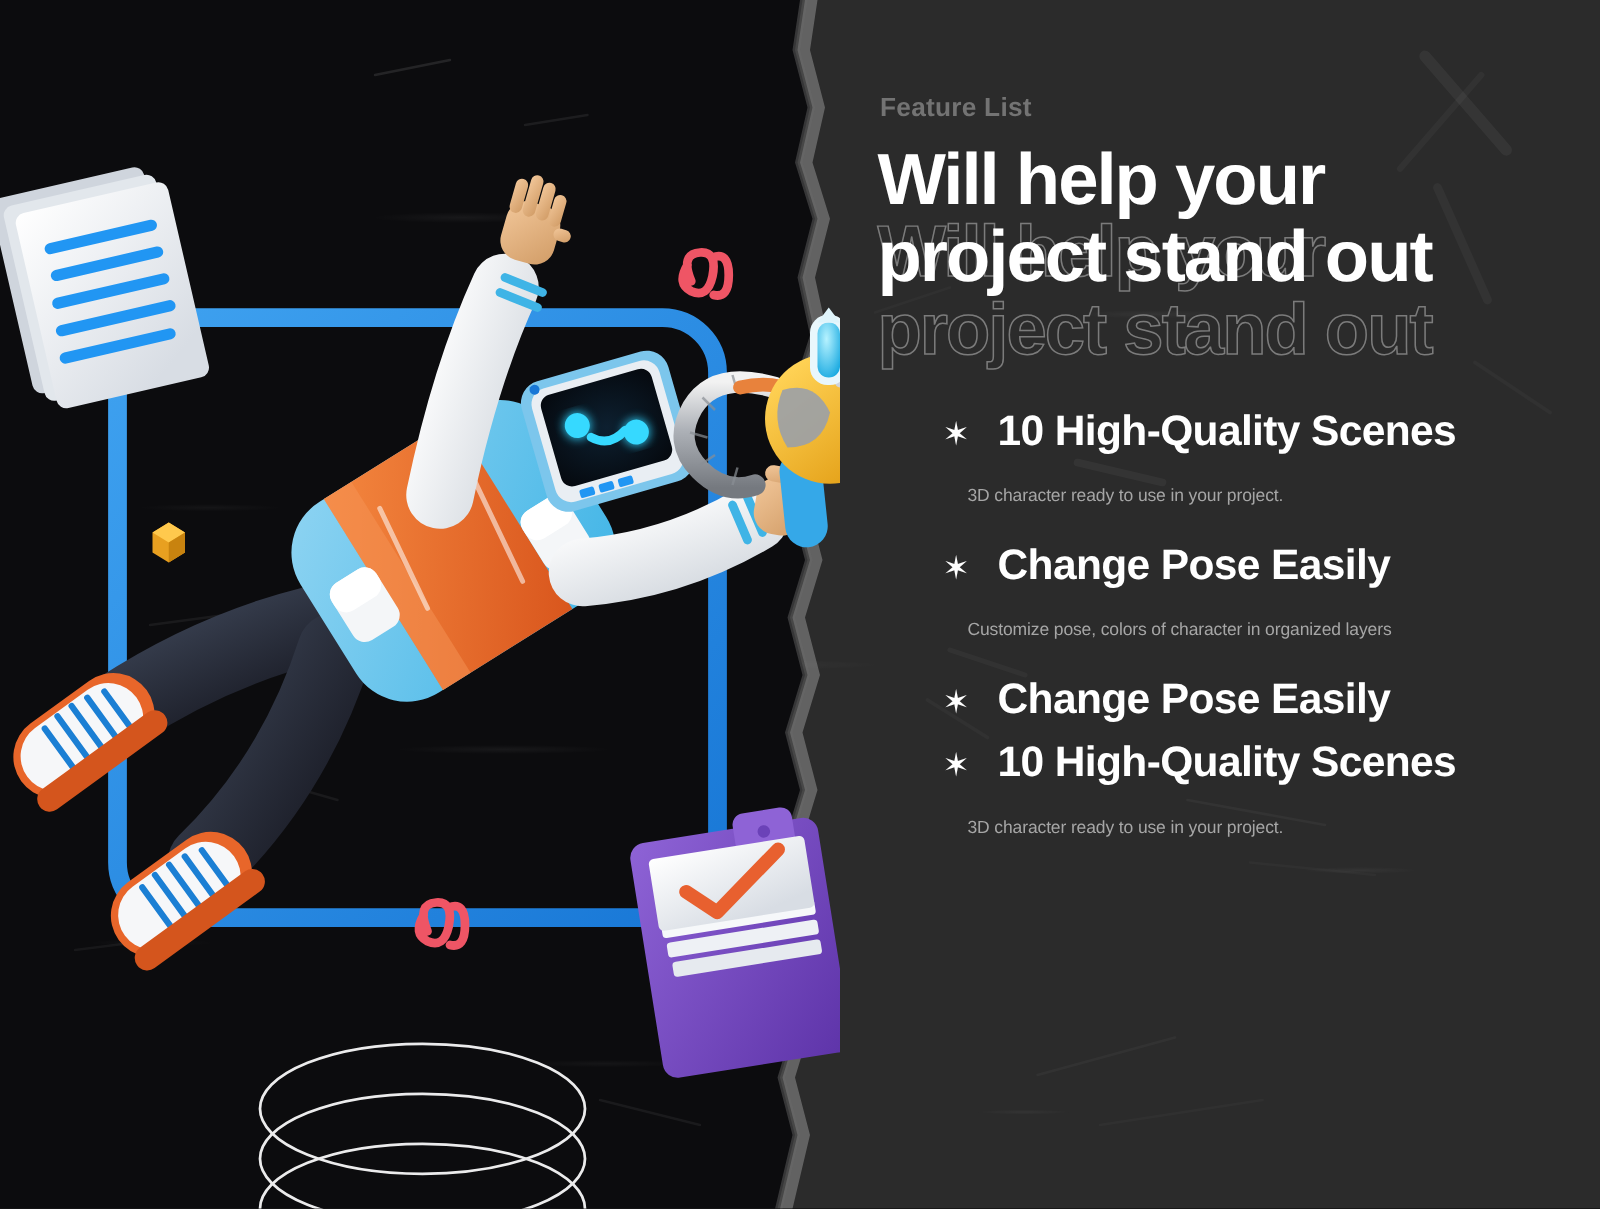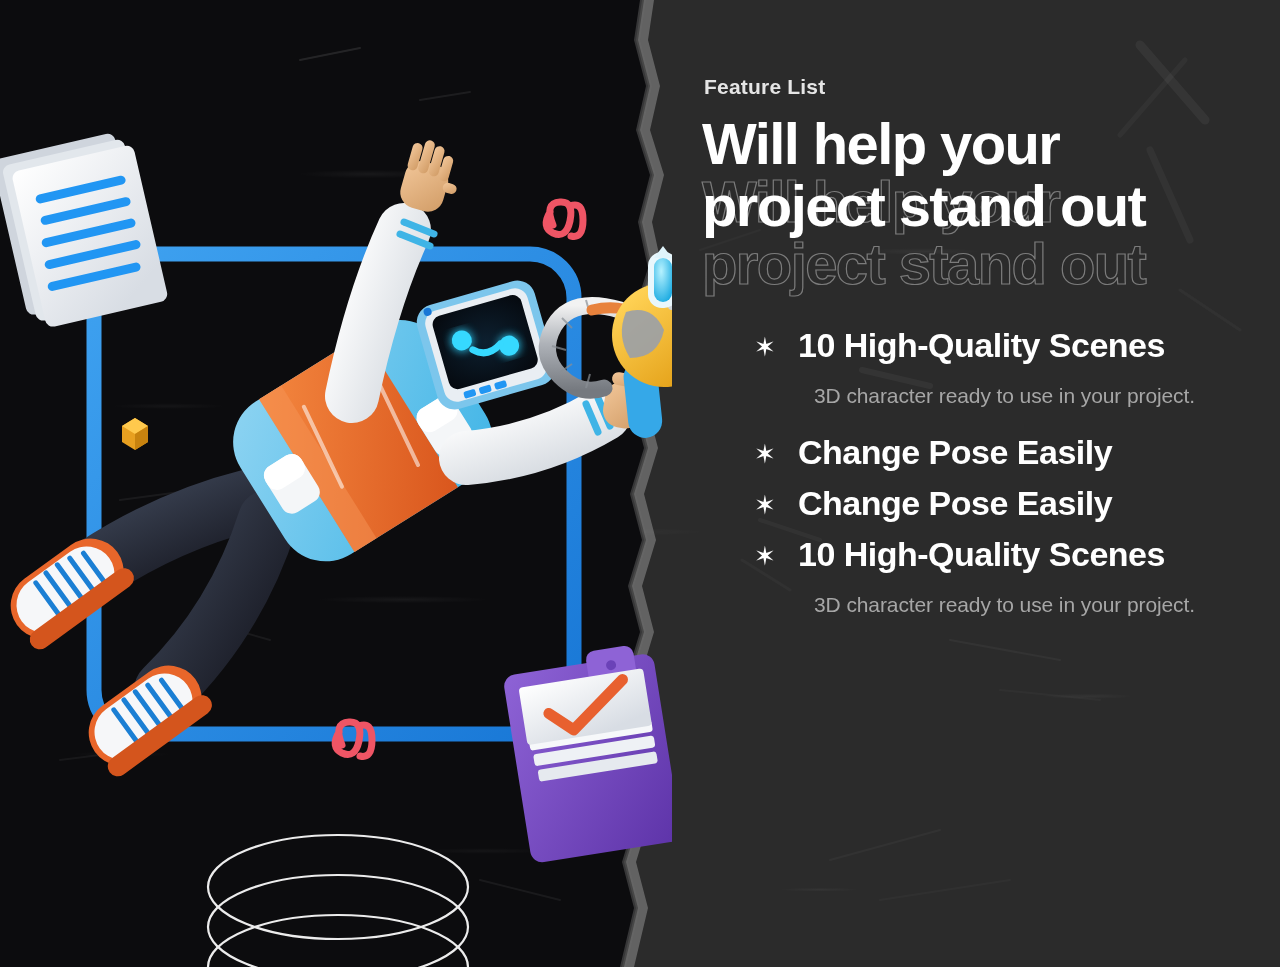--- a/index.html
+++ b/index.html
@@ -56,21 +56,21 @@
 
   
   .illus { position:absolute; top:0; left:0; width:672px; height:967px; }
 
   
   .content {
     position:absolute; left:704px; top:0; width:560px; height:967px;
   }
   .eyebrow{
     position:absolute; left:0; top:75px;
-    font-size:21px; font-weight:700; color:#e5e5e5;
+    font-size:21px; font-weight:700; color:#737373;
     letter-spacing:.2px;
   }
 
   .title-wrap{
     position:absolute; left:-2px; top:112px; width:560px; height:180px;
   }
   .title-line{
     font-size:58px; font-weight:700; line-height:64px;
     letter-spacing:-1.6px; white-space:nowrap;
   }
@@ -94,22 +94,22 @@
     position:absolute; left:0; top:3px;
     width:26px; font-size:26px; line-height:28px; color:#ffffff;
     text-align:center;
   }
   .feat-title{
     margin-left:46px;
     font-size:34px; font-weight:700; color:#ffffff;
     letter-spacing:-.5px; line-height:30px;
   }
   .feat-desc{
-    margin-left:62px; margin-top:16px;
-    font-size:21px; color:#a6a6a6; line-height:40px;
+    margin-left:22px; margin-top:16px;
+    font-size:14px; color:#a6a6a6; line-height:40px;
     letter-spacing:-.1px; max-width:400px;
   }
 </style>
 </head>
 <body>
 
 <div class="poster">
 
   <div class="bg-right">
     <div class="bg-right-noise"></div>
@@ -444,20 +444,21 @@
 
       <div class="feature">
         <div class="feat-star">✶</div>
         <div class="feat-title">10 High-Quality Scenes</div>
         <div class="feat-desc">3D character ready to use in your project.</div>
       </div>
 
       <div class="feature">
         <div class="feat-star">✶</div>
         <div class="feat-title">Change Pose Easily</div>
+        <div class="feat-desc">Customize pose, colors of character in organized layers</div>
       </div>
 
       <div class="feature">
         <div class="feat-star">✶</div>
         <div class="feat-title">Change Pose Easily</div>
       </div>
 
       <div class="feature">
         <div class="feat-star">✶</div>
         <div class="feat-title">10 High-Quality Scenes</div>

